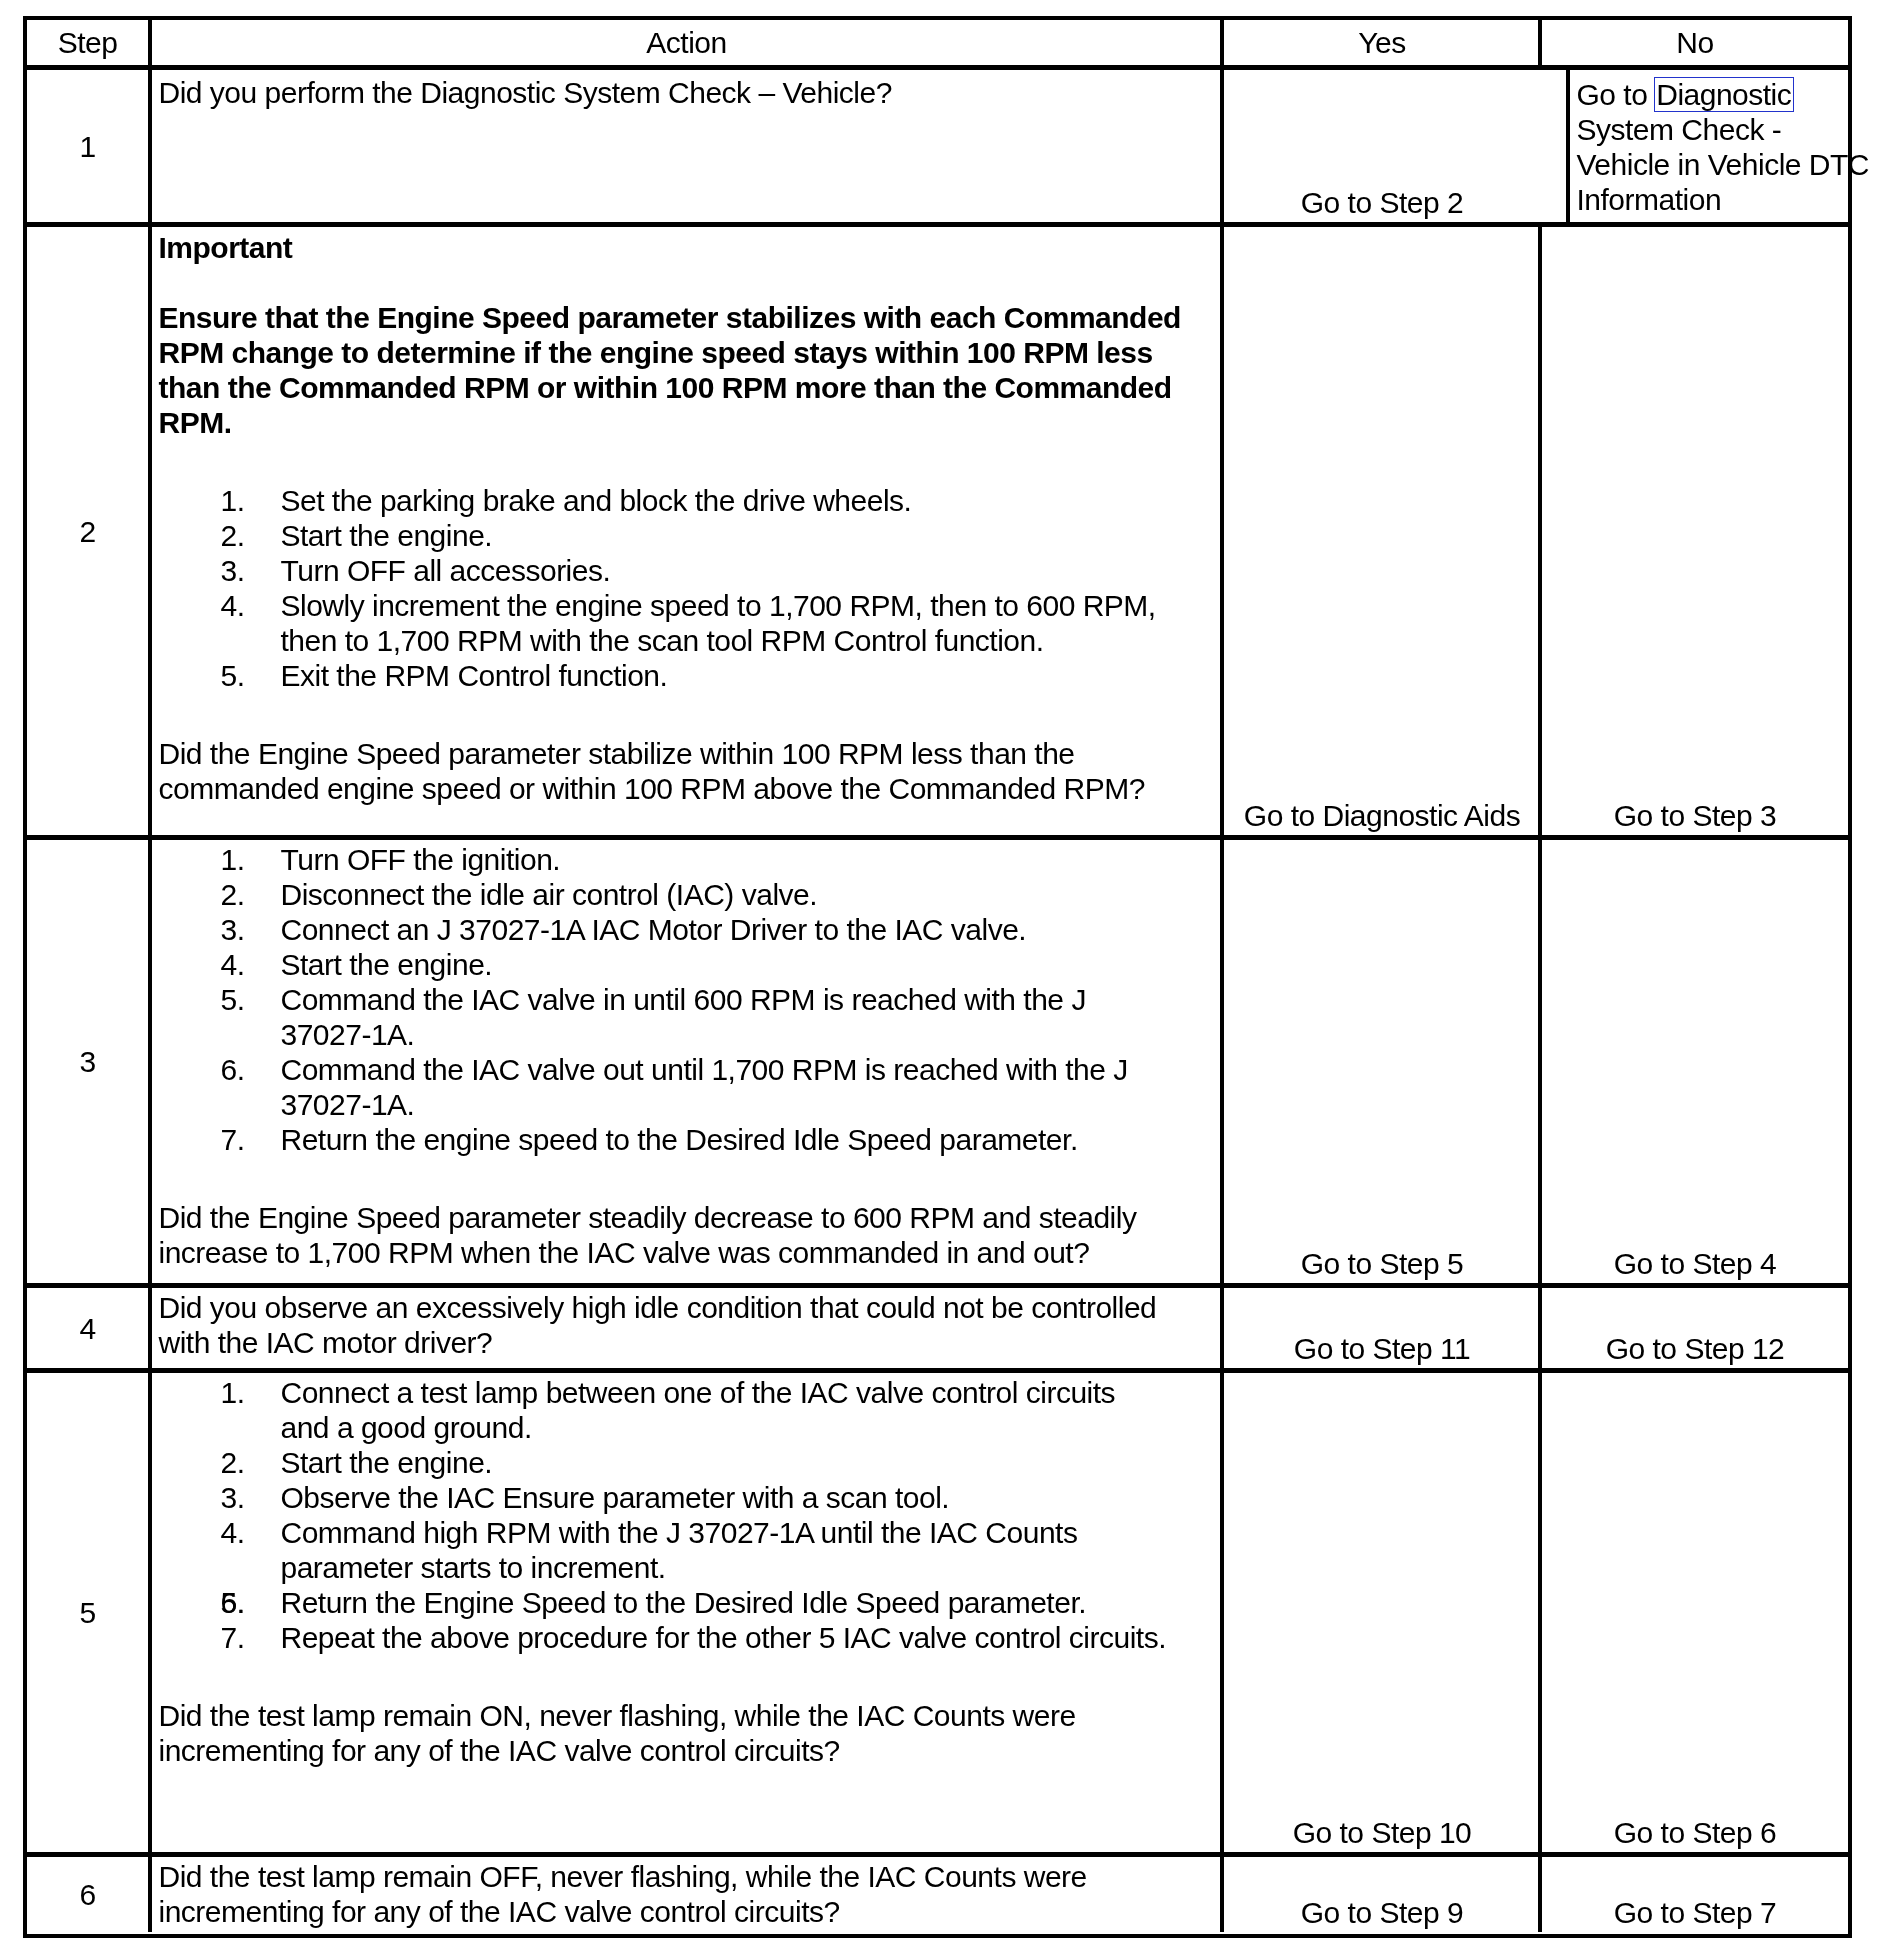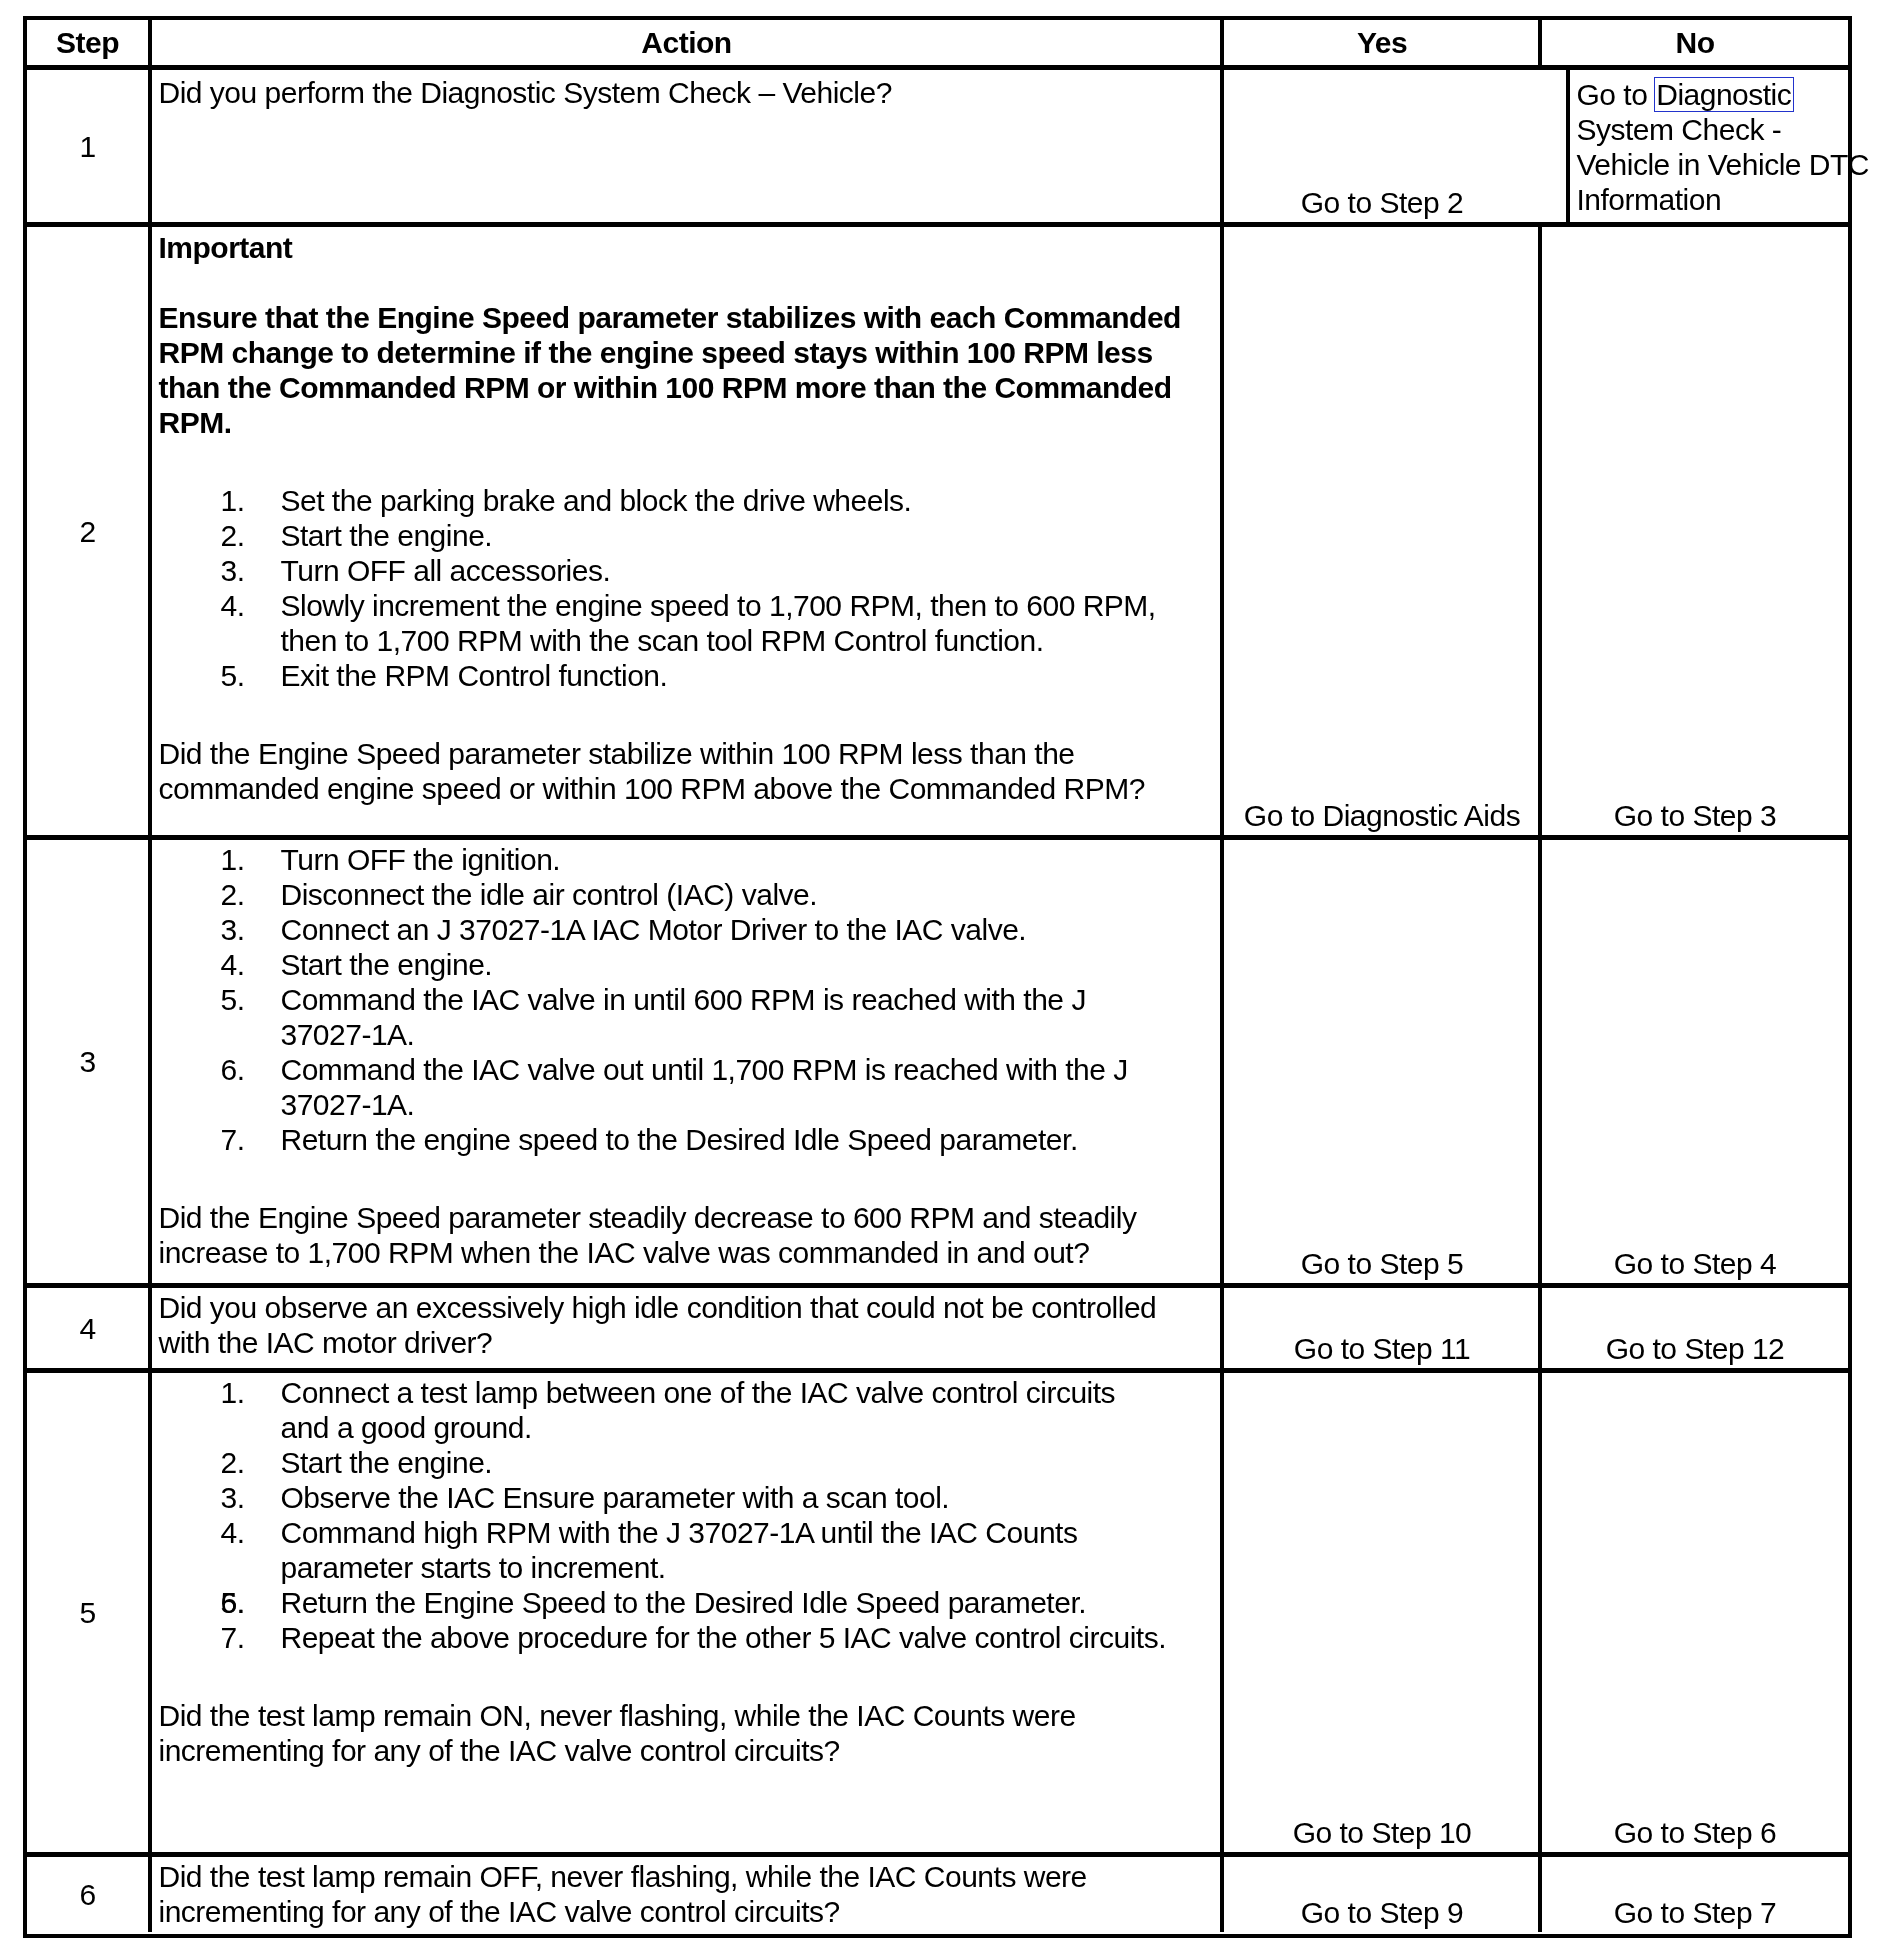--- a/index.html
+++ b/index.html
@@ -8,21 +8,21 @@
   .tbl { position:absolute; left:23px; top:16px; width:1829px; height:1922px;
     border:4.9px solid #000; box-sizing:border-box; }
   .row { position:absolute; left:0; width:100%; box-sizing:border-box; }
   .row.sep { border-top:5.7px solid #000; }
   .cell { position:absolute; top:0; bottom:0; box-sizing:border-box; font-size:30px; line-height:35px; letter-spacing:-0.5px; }
   .c-step { left:0; width:121px; display:flex; align-items:center; justify-content:center; }
   .c-action { left:121px; width:1073px; border-left:4.9px solid #000; padding:4.9px 6.5px; }
   .c-yes { left:1193px; width:320px; border-left:4.9px solid #000; display:flex; align-items:flex-end; justify-content:center; padding-bottom:1.6px; }
   .c-no { left:1511px; width:310px; border-left:4.9px solid #000; display:flex; align-items:flex-end; justify-content:center; padding-bottom:1.6px; }
   .c-no.left { justify-content:center; padding:4.9px 6.5px;margin-left:28px; }
-  .hdr .cell { font-weight:bold; display:flex; align-items:center; justify-content:center; padding:0; }
+  .hdr .cell { font-weight:normal; display:flex; align-items:center; justify-content:center; padding:0; }
   .bold { font-weight:bold; }
   ol { margin:0; padding:0; list-style:none; }
   ol li { position:relative; padding-left:122px; }
   ol li .num { position:absolute; left:62px; }
   .gap { height:35px; }
   .link-box { border:1.6px solid #2233cc; padding:0 1.6px; margin-left:-1.6px; }
 </style>
 </head>
 <body>
 

